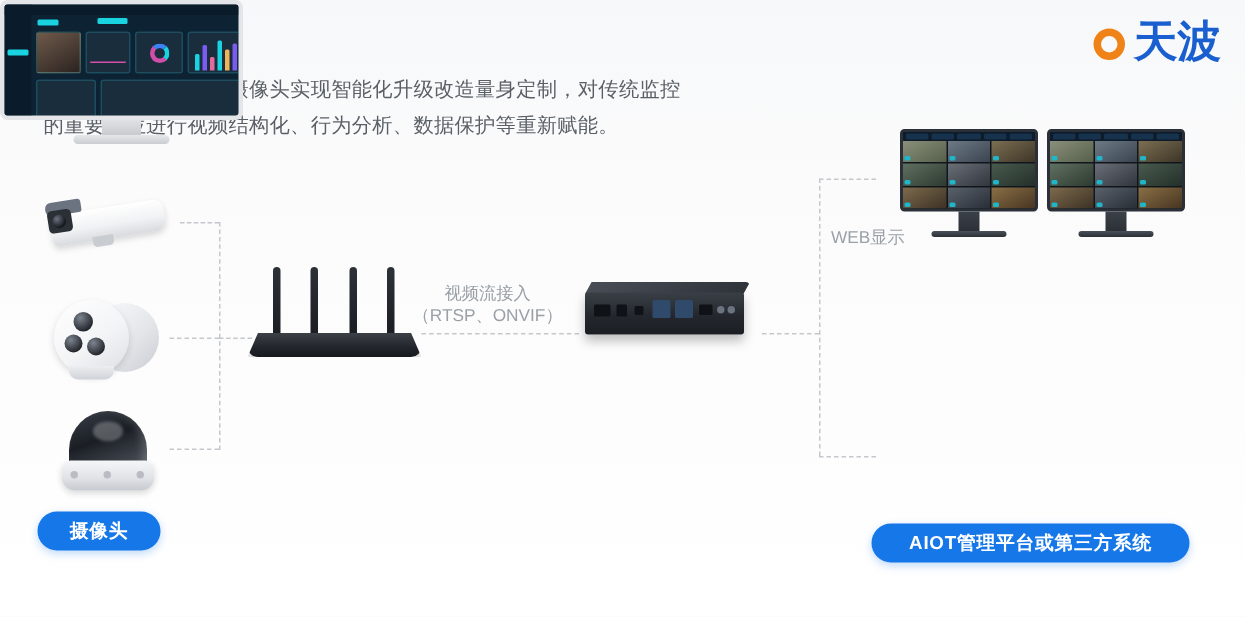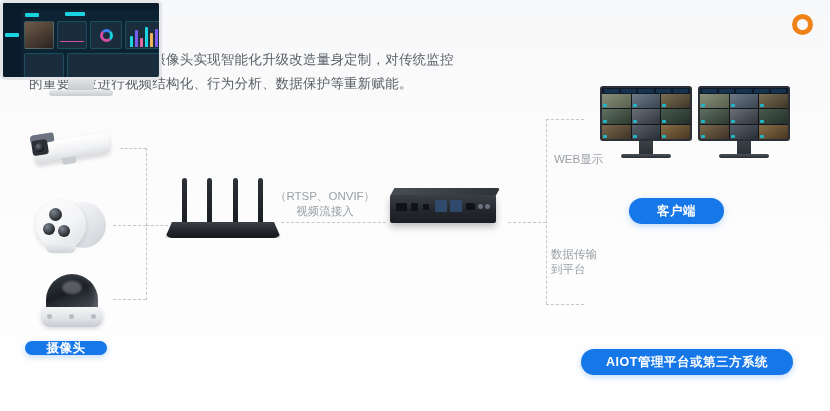--- a/index.html
+++ b/index.html
@@ -34,21 +34,21 @@
 
   
   .pill {
     position: absolute; display: flex; align-items: center; justify-content: center;
     color: #fff; font-size: 12.5px; font-weight: bold; border-radius: 20px;
     white-space: nowrap; letter-spacing: .5px;
   }
   .pill.blue { background: #1677e8; box-shadow: 0 2px 6px rgba(22,119,232,.28); }
   .pill.orange { background: #f5881f; box-shadow: 0 2px 6px rgba(245,136,31,.28); }
 
-  .pill-cameras { left: 25px;  top: 341px; width: 82px;  height: 14px; }
+  .pill-cameras { left: 25px;  top: 341px; width: 82px;  height: 26px; }
   .pill-router  { left: 161px; top: 255px; width: 118px; height: 26px; }
   .pill-edge    { left: 385px; top: 254px; width: 116px; height: 26px; }
   .pill-client  { left: 629px; top: 198px; width: 95px;  height: 26px; }
   .pill-aiot    { left: 581px; top: 349px; width: 212px; height: 26px; }
 
   
   .caption { position: absolute; color: #9aa0a6; font-size: 11.5px; line-height: 15px; text-align: center; white-space: nowrap; }
   .cap-stream { left: 275px; top: 189px; }
   .cap-web    { left: 554px; top: 152px; text-align: left; }
   .cap-data   { left: 551px; top: 247px; text-align: left; }
@@ -188,20 +188,21 @@
 <div class="slide">
 
   <div class="title">方案架构</div>
   <div class="subtitle">
     <div>专门为已部署的监控摄像头实现智能化升级改造量身定制，对传统监控</div>
     <div>的重要点位进行视频结构化、行为分析、数据保护等重新赋能。</div>
   </div>
 
   <div class="logo">
     <span class="logo-o"></span>
+    <span class="logo-cn">天波</span>
   </div>
 
   <div class="device cam-bullet">
     <div class="cam-body"></div>
     <div class="cam-visor"></div>
     <div class="cam-lens"></div>
     <div class="cam-mount"></div>
   </div>
 
   <div class="device cam-ball">
@@ -233,22 +234,22 @@
 
   <div class="device router">
     <div class="ant" style="left:17px;"></div>
     <div class="ant" style="left:42px;"></div>
     <div class="ant" style="left:68px;"></div>
     <div class="ant" style="left:93px;"></div>
     <div class="router-base"></div>
   </div>
 
   <div class="caption cap-stream">
+    <div>视频流接入</div>
     <div>（RTSP、ONVIF）</div>
-    <div>视频流接入</div>
   </div>
   <div class="dash-h" style="left:281px; top:222px; width:105px;"></div>
 
   <div class="device edge">
     <div class="edge-top"></div>
     <div class="edge-face">
       <div class="edge-port" style="left:6px;  top:8px;  width:11px; height:8px;"></div>
       <div class="edge-port" style="left:21px; top:8px;  width:7px;  height:8px;"></div>
       <div class="edge-port" style="left:33px; top:9px;  width:6px;  height:6px;"></div>
       <div class="edge-port" style="left:45px; top:5px;  width:12px; height:12px; background:#2f4a6b;"></div>
@@ -309,26 +310,21 @@
         <div class="vid-cell" style="background:linear-gradient(150deg,#4a5a4d,#23302a)"></div>
         <div class="vid-cell" style="background:linear-gradient(150deg,#7d6a4d,#3b3124)"></div>
         <div class="vid-cell" style="background:linear-gradient(150deg,#59616b,#282e36)"></div>
         <div class="vid-cell" style="background:linear-gradient(150deg,#8a6f46,#473521)"></div>
       </div>
     </div>
     <div class="mon-neck" style="left:39px; top:55px; width:14px; height:14px;"></div>
     <div class="mon-foot" style="left:21px; top:68px; width:50px; height:4px;"></div>
   </div>
 
-  <div class="pill blue pill-client">客户端</div>
-
-  <div class="caption cap-data">
-    <div>数据传输</div>
-    <div>到平台</div>
-  </div>
+
 
   <div class="aiot">
     <div class="aiot-screen">
       <div class="aiot-topbar"></div>
       <div class="aiot-side"></div>
       <div class="aiot-accent" style="left:2px; top:30px; width:14px; height:4px;"></div>
       <div class="aiot-accent" style="left:22px; top:10px; width:14px; height:4px;"></div>
       <div class="aiot-accent" style="left:62px; top:9px; width:20px; height:4px;"></div>
 
       <div class="aiot-card" style="left:21px; top:18px; width:30px; height:28px; background:linear-gradient(150deg,#6f5a4a,#2b2320);"></div>

